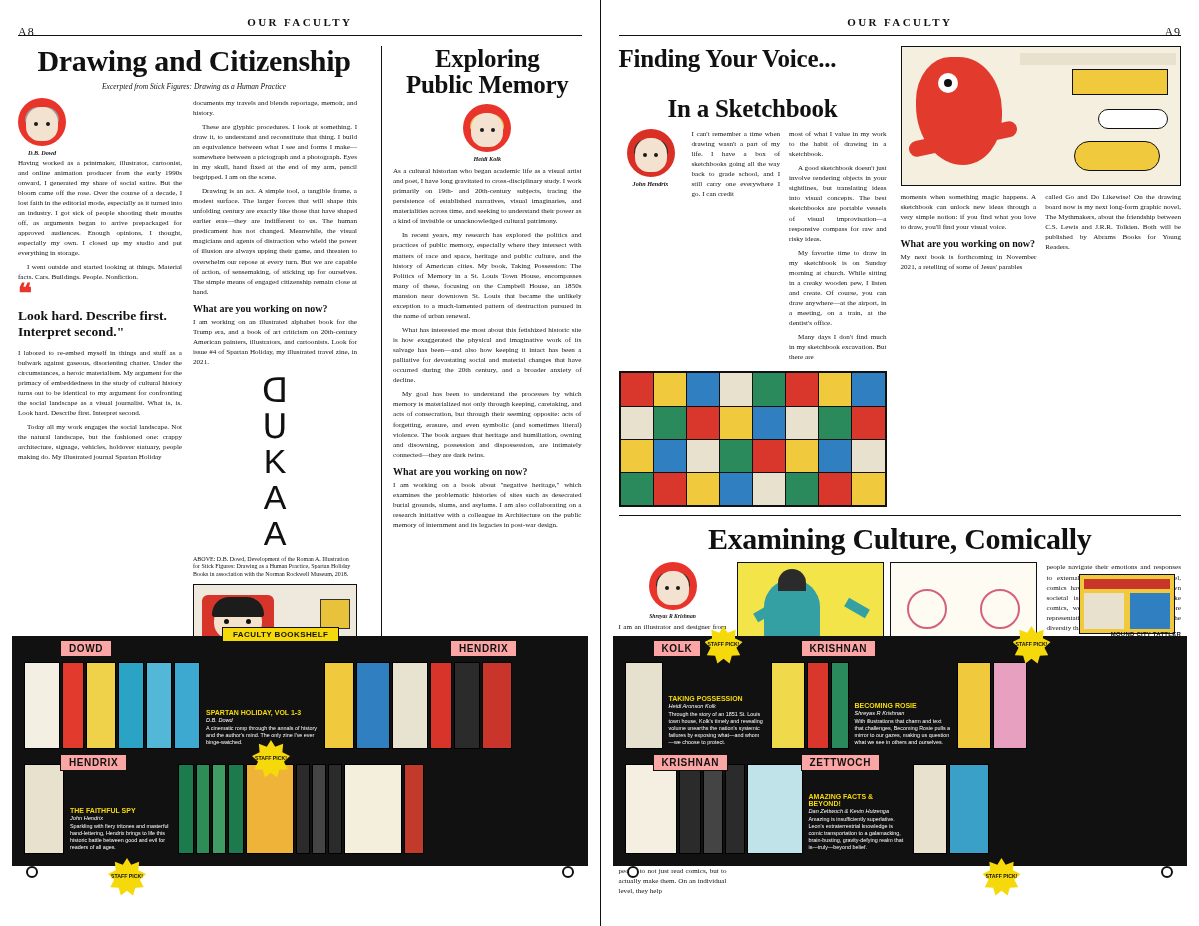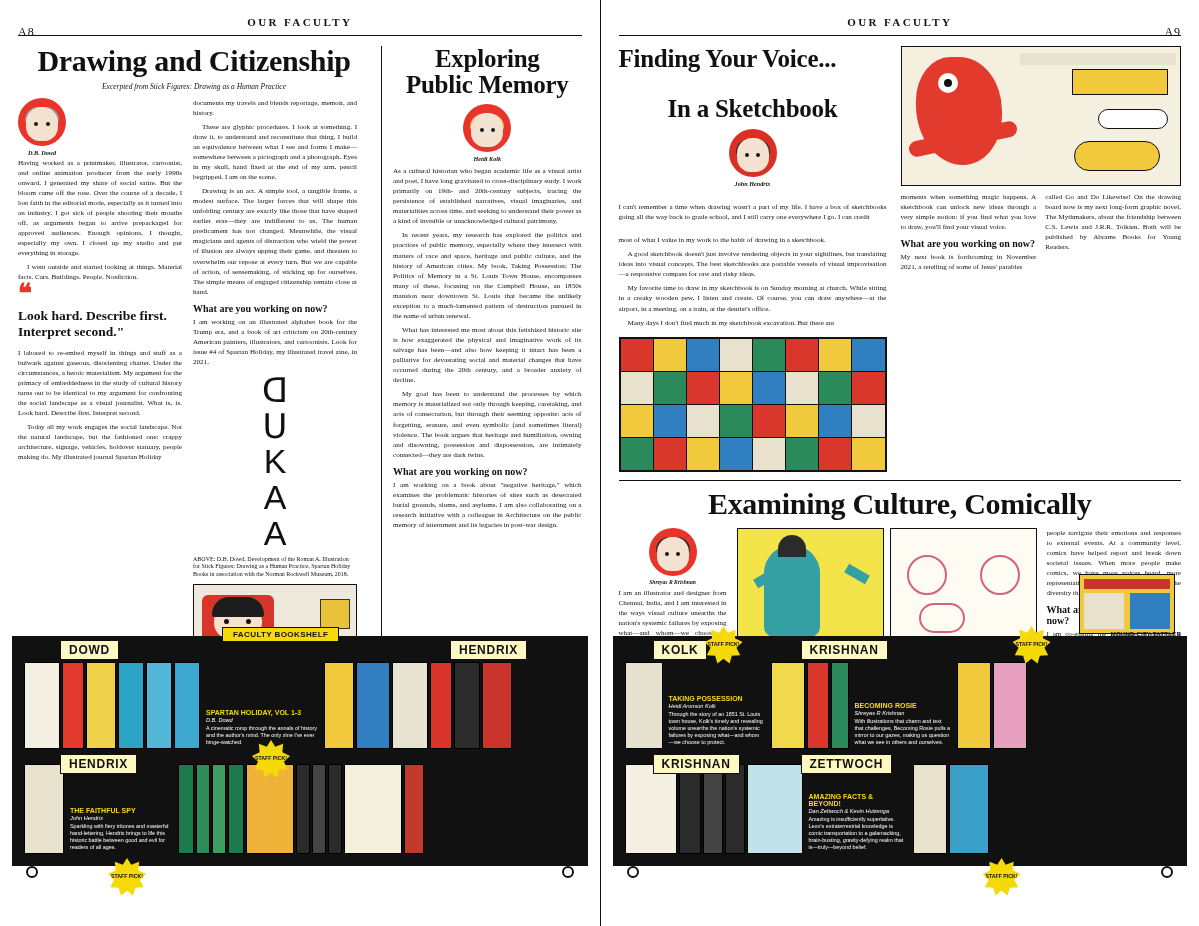--- a/index.html
+++ b/index.html
@@ -98,23 +98,23 @@
   
   .art { background:#ddd; display:block; }
   .art.bordered { border:1px solid #111; }
 
   
   .glyphs { text-align:center; font-size:34px; line-height:1.05; font-family:"Liberation Sans", sans-serif; }
 
   
   .shelfwrap { position:absolute; left:0; bottom:0; width:100%; }
   .shelf-label {
-    position:absolute; background:#fef9c3; color:#111;
+    position:absolute; background:#fca5a5; color:#111;
     font-family:"Liberation Sans", sans-serif; font-weight:bold;
-    font-size:12px; letter-spacing:.06em; padding:2px 8px;
+    font-size:10px; letter-spacing:.06em; padding:2px 8px;
     border:1px solid #111; z-index:5;
   }
   .case {
     border:3px solid #111; background:#111;
     padding:6px;
   }
   .shelfrow {
     display:flex; align-items:flex-end; gap:2px;
     background:#111; height:96px; padding:3px;
     border-bottom:3px solid #111;
@@ -330,21 +330,21 @@
       <span class="title">OUR FACULTY</span>
       <span class="folio">A9</span>
     </div>
 
     <div>
       <div class="cols" style="gap:14px;">
         <div style="flex:0 0 268px;">
           <div class="headline h-mid h-ital">Finding Your Voice...</div>
           <div class="headline h-mid h-ital" style="text-align:center;margin-bottom:8px;margin-top:24px;">In a Sketchbook</div>
 
-          <div class="cols" style="gap:9px;flex-direction:column;">
+          <div class="cols" style="gap:9px;">
             <div style="flex:0 0 64px;">
               <div style="width:48px;margin:0 auto;">
                 <div class="portrait dark">
                   <div class="hair"></div>
                     <div class="face"></div>
                   <div class="eye l"></div>
                     <div class="eye r"></div>
                 </div>
                 <div class="byline">John Hendrix</div>
               </div>

